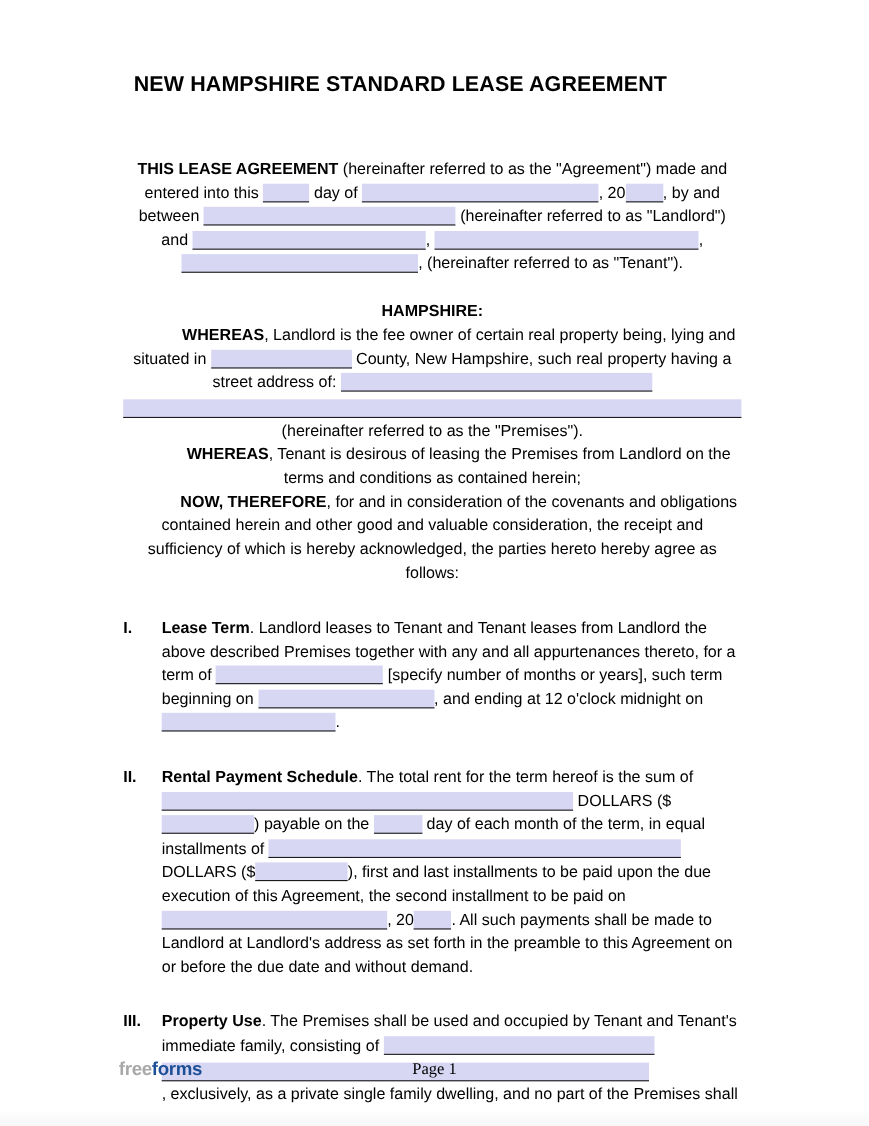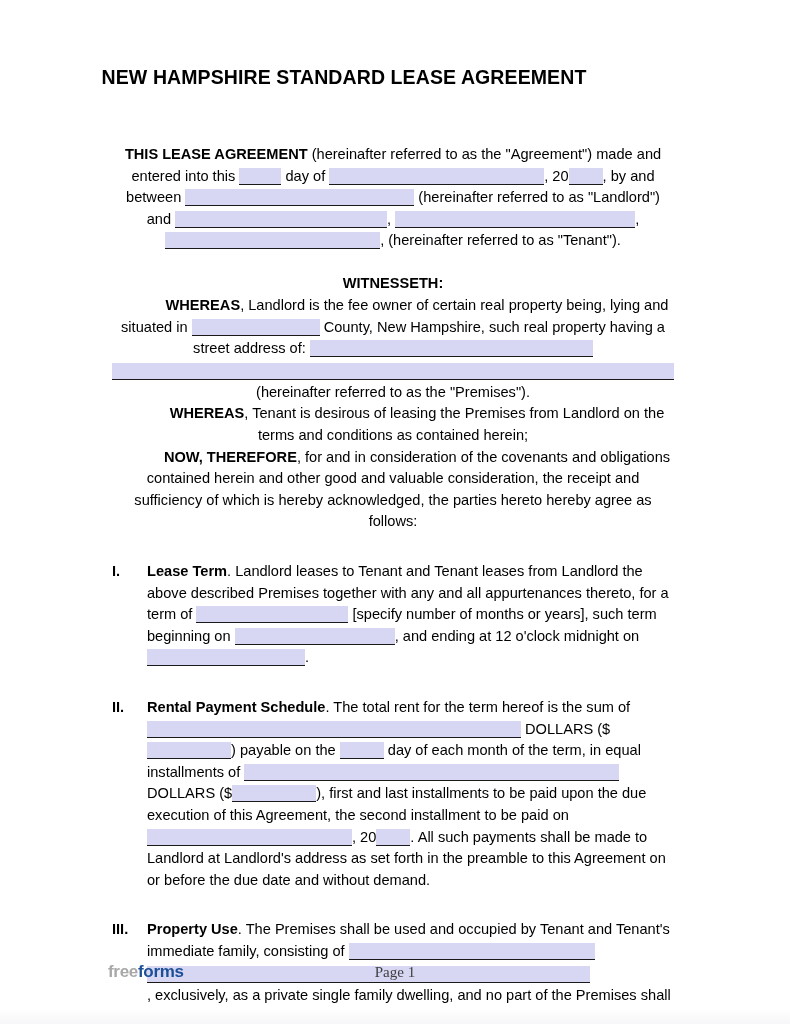--- a/index.html
+++ b/index.html
@@ -33,20 +33,21 @@
 
   .doc-title {
     position: absolute;
     left: 0; top: 66px;
     width: 688px;
     text-align: center;
     font-size: 19.5px;
     font-weight: bold;
     letter-spacing: 0.1px;
     color: #000000;
+    padding-left: 20px;
   }
 
   .body-area {
     position: absolute;
     left: 112px;
     top: 144px;
     width: 562px;
   }
 
   p.para {
@@ -126,35 +127,35 @@
   .logo .free { color: #a8a8a8; font-weight: bold; }
   .logo .forms { color: #1c4f96; font-weight: bold; }
   .page-num {
     position: absolute;
     left: 0;
     top: 2px;
     width: 790px;
     text-align: center;
     font-family: "Liberation Serif", serif;
     font-size: 15px;
-    color: #404040;
+    color: #000000;
   }
 </style>
 </head>
 <body>
 
 <div class="page">
 
   <div class="doc-title">NEW HAMPSHIRE STANDARD LEASE AGREEMENT</div>
 
   <div class="body-area">
 
     <p class="para"><span class="b">THIS LEASE AGREEMENT</span><span> (hereinafter referred to as the "Agreement") made and entered into this </span><span class="fld" style="width:42px"></span><span> day of </span><span class="fld" style="width:215px"></span><span>, 20</span><span class="fld" style="width:34px"></span><span>, by and between </span><span class="fld" style="width:229px"></span><span> (hereinafter referred to as "Landlord") and </span><span class="fld" style="width:212px"></span><span>, </span><span class="fld" style="width:240px"></span><span>, </span><span class="fld" style="width:215px"></span><span>, (hereinafter referred to as "Tenant").</span></p>
 
-    <p class="para block-gap"><span class="b">WITNESSETH:</span></p>
+    <p class="para block-gap"><span class="b">HAMPSHIRE:</span></p>
 
     <p class="para"><span class="indent"></span><span class="b">WHEREAS</span><span>, Landlord is the fee owner of certain real property being, lying and situated in </span><span class="fld" style="width:128px"></span><span> County, New Hampshire, such real property having a street address of: </span><span class="fld" style="width:283px"></span><span class="fld-full"></span><span>(hereinafter referred to as the "Premises").</span></p>
 
 
     <p class="para"><span class="indent"></span><span class="b">WHEREAS</span><span>, Tenant is desirous of leasing the Premises from Landlord on the terms and conditions as contained herein;</span></p>
 
     <p class="para"><span class="indent"></span><span class="b">NOW, THEREFORE</span><span>, for and in consideration of the covenants and obligations contained herein and other good and valuable consideration, the receipt and sufficiency of which is hereby acknowledged, the parties hereto hereby agree as follows:</span></p>
 
     <div class="section" style="margin-top:17px">
       <div class="numeral">I.</div>

